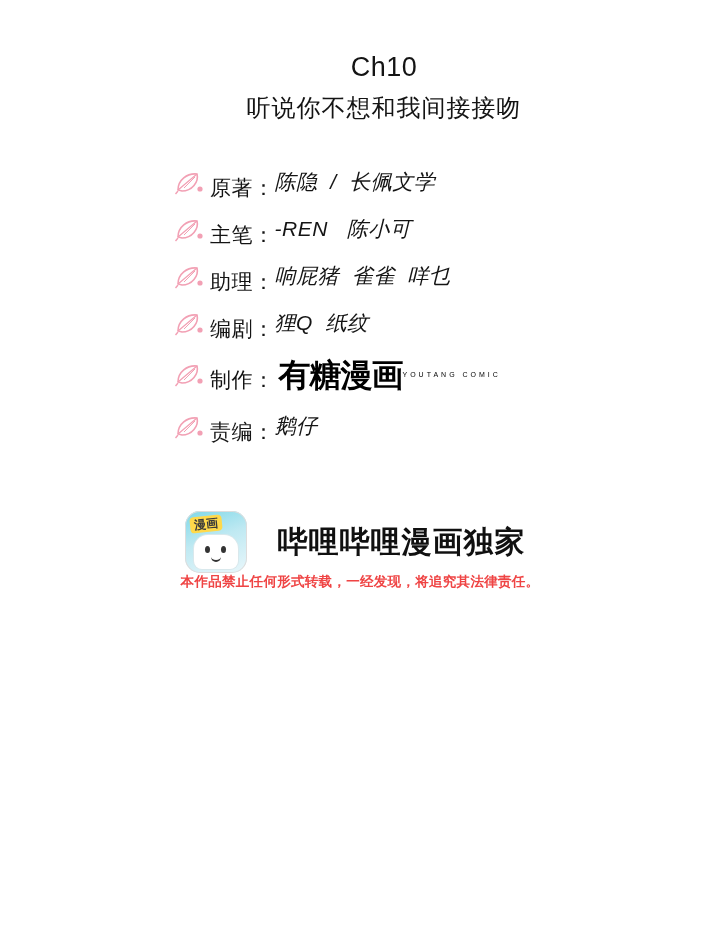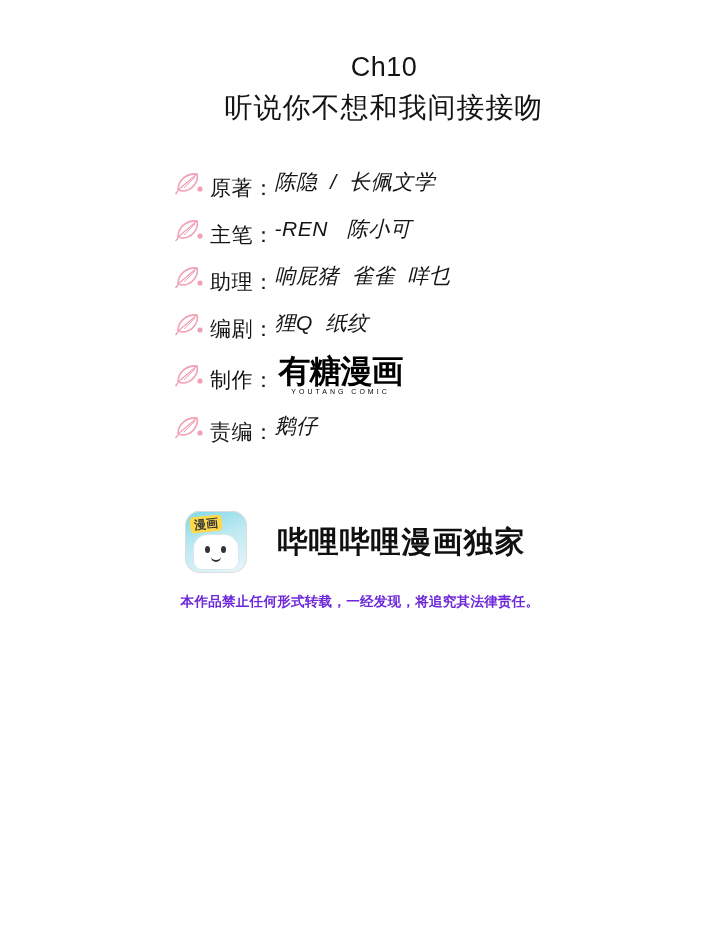--- a/index.html
+++ b/index.html
@@ -26,21 +26,21 @@
     padding-top: 48px;
     padding-left: 48px;
   }
   .chapter-number {
     font-size: 27px;
     line-height: 38px;
     letter-spacing: 0.5px;
     color: #141414;
   }
   .chapter-title {
-    font-size: 28px;
+    font-size: 24px;
     line-height: 40px;
     letter-spacing: 1px;
     color: #141414;
     margin-top: 2px;
   }
   .credits {
     margin-top: 30px;
     padding-left: 175px;
   }
   .credit-row {
@@ -65,21 +65,21 @@
   .credit-label {
     white-space: pre;
     margin-top: 12px;
   }
   .credit-value {
     white-space: pre;
     font-style: italic;
   }
   .youtang-logo {
     display: inline-flex;
-    flex-direction: column;
+    flex-direction: row;
     align-items: center;
     margin-left: 4px;
     position: relative;
     top: 1px;
   }
   .youtang-main {
     font-size: 32px;
     font-weight: bold;
     letter-spacing: -1px;
     line-height: 34px;
@@ -154,25 +154,24 @@
     top: 20px;
   }
   .platform-text {
     font-size: 30px;
     font-weight: bold;
     letter-spacing: 1px;
     margin-left: 31px;
     color: #101010;
   }
   .disclaimer {
-    margin-top: 20px;
     text-align: center;
     font-size: 13.5px;
     font-weight: bold;
-    color: #6d28d9;
+    color: #ef4444;
     letter-spacing: 0.3px;
   }
 </style>
 </head>
 <body>
 
 <div class="page">
 
   <div class="title-block">
     <div class="chapter-number">Ch10</div>

